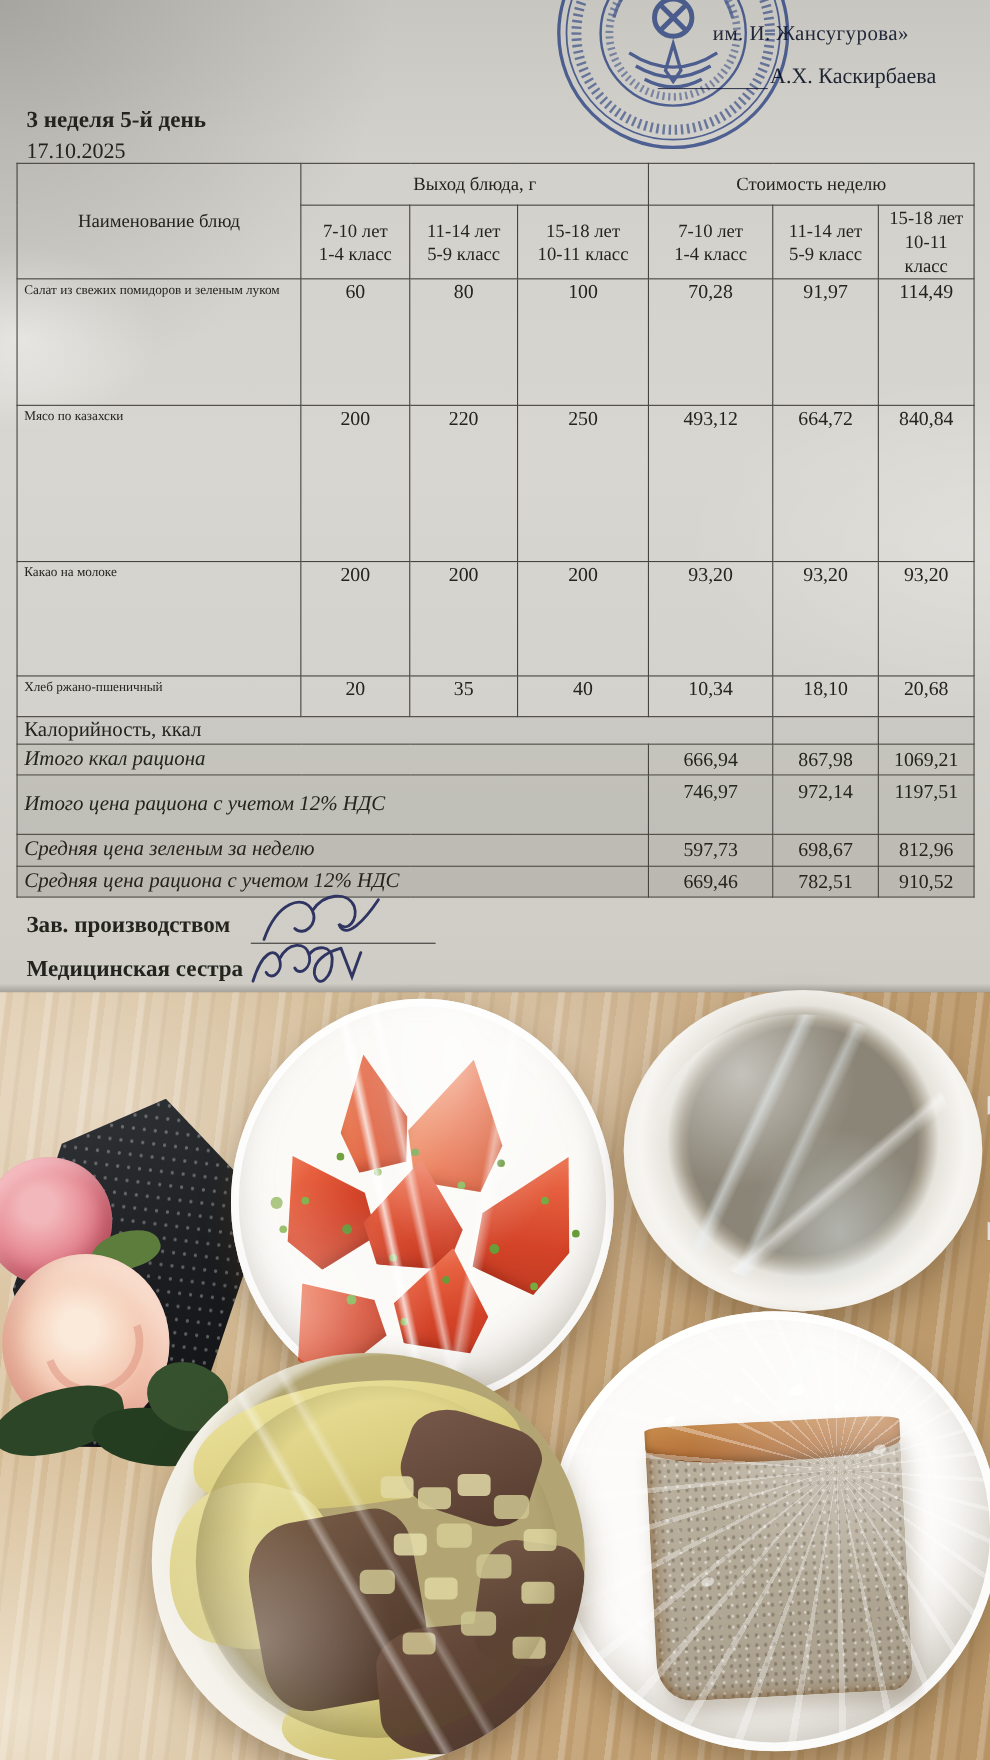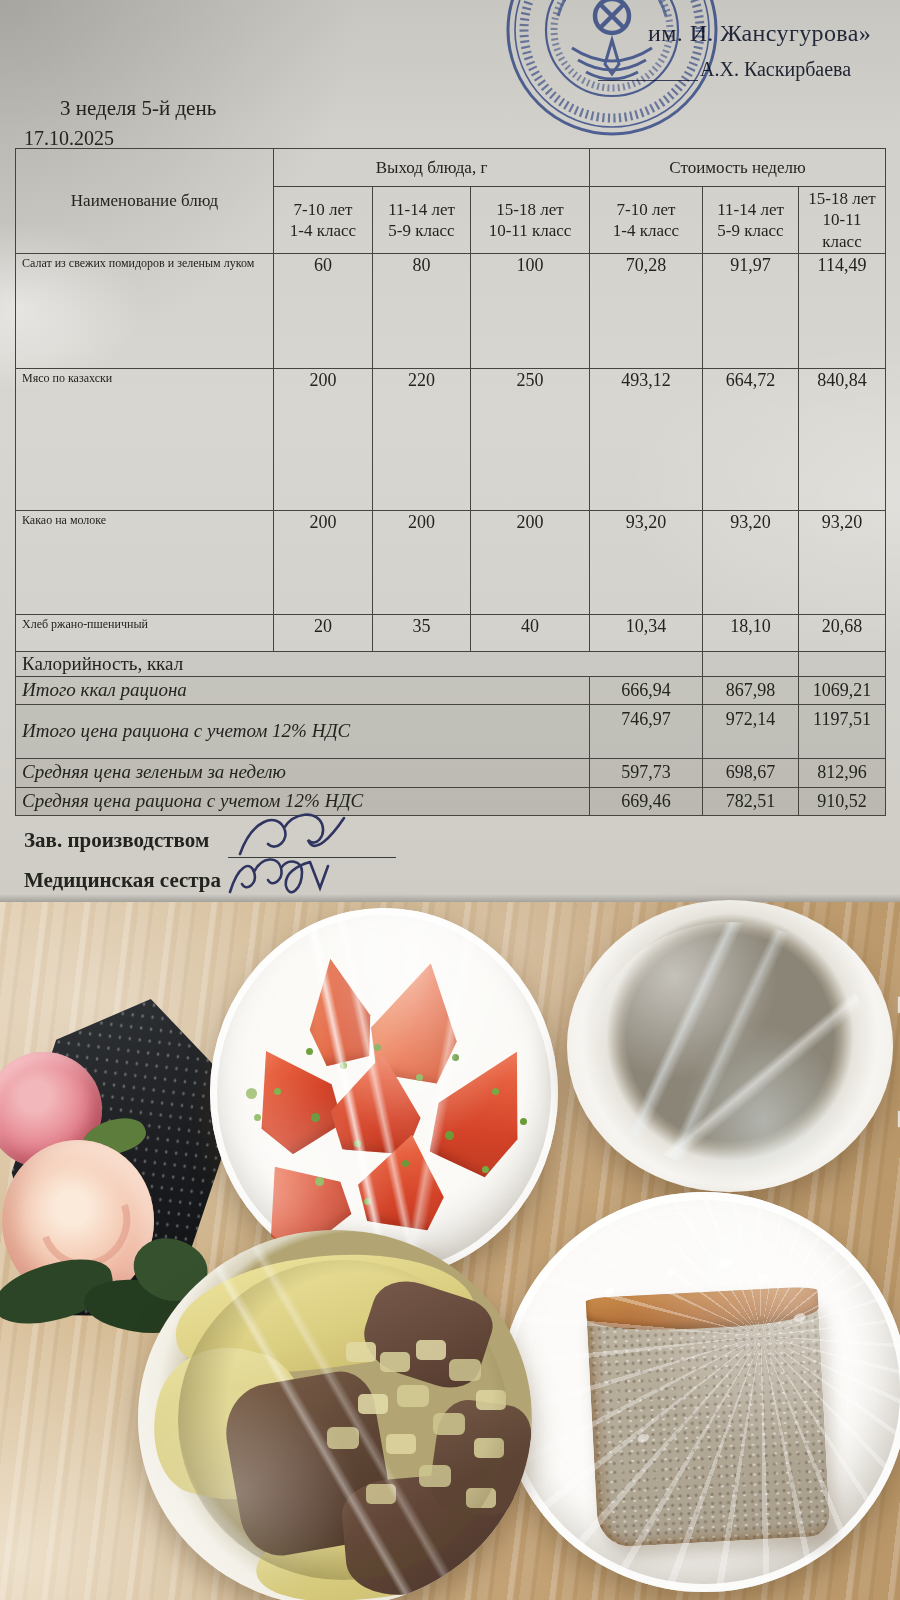--- a/index.html
+++ b/index.html
@@ -12,26 +12,26 @@
       radial-gradient(ellipse at 0% 0%, rgba(104,104,100,.35), transparent 28%),
       radial-gradient(ellipse at 2% 34%, rgba(255,255,255,.55), transparent 10%),
       radial-gradient(ellipse at 100% 55%, rgba(255,255,255,.25), transparent 22%),
       linear-gradient(180deg,#c7c6c1 0%,#d2d0ca 14%,#d8d6d0 46%,#d3d1cb 76%,#cfccc6 100%);
   }
   .doc-edge{position:absolute;left:0;top:894px;width:900px;height:10px;
     background:linear-gradient(180deg,rgba(120,120,115,0) 0%,rgba(90,88,82,.45) 100%);}
 
   .stamp{position:absolute;left:502px;top:-80px;width:220px;height:220px;
     opacity:.82;mix-blend-mode:multiply;}
-  .org-line{position:absolute;left:648px;top:20px;font-size:24px;color:#23283a;letter-spacing:.4px;}
+  .org-line{position:absolute;left:648px;top:20px;font-size:19px;color:#23283a;letter-spacing:.4px;}
   .sig-line-top{position:absolute;left:598px;top:80px;width:100px;height:0;
     border-top:1.6px solid #3a3f55;}
   .signatory{position:absolute;left:700px;top:58px;font-size:20px;color:#1f2433;}
 
-  .week-title{position:absolute;left:24px;top:96px;font-size:21px;font-weight:normal;margin-left:36px;}
+  .week-title{position:absolute;left:24px;top:96px;font-size:21px;font-weight:bold;}
   .doc-date{position:absolute;left:24px;top:127px;font-size:20px;}
 
   table.menu{position:absolute;left:15px;top:148px;width:870px;
     border-collapse:collapse;table-layout:fixed;font-size:18px;}
   table.menu td,table.menu th{border:1.6px solid #45443e;padding:1px 6px;
     font-weight:normal;overflow:hidden;}
   .c0{width:258px}.c1{width:99px}.c2{width:98px}.c3{width:119px}
   .c4{width:113px}.c5{width:96px}.c6{width:87px}
   .hdr{font-weight:bold;text-align:center;vertical-align:middle;font-size:17px;}
   .pre{white-space:pre-line;line-height:1.25;}

